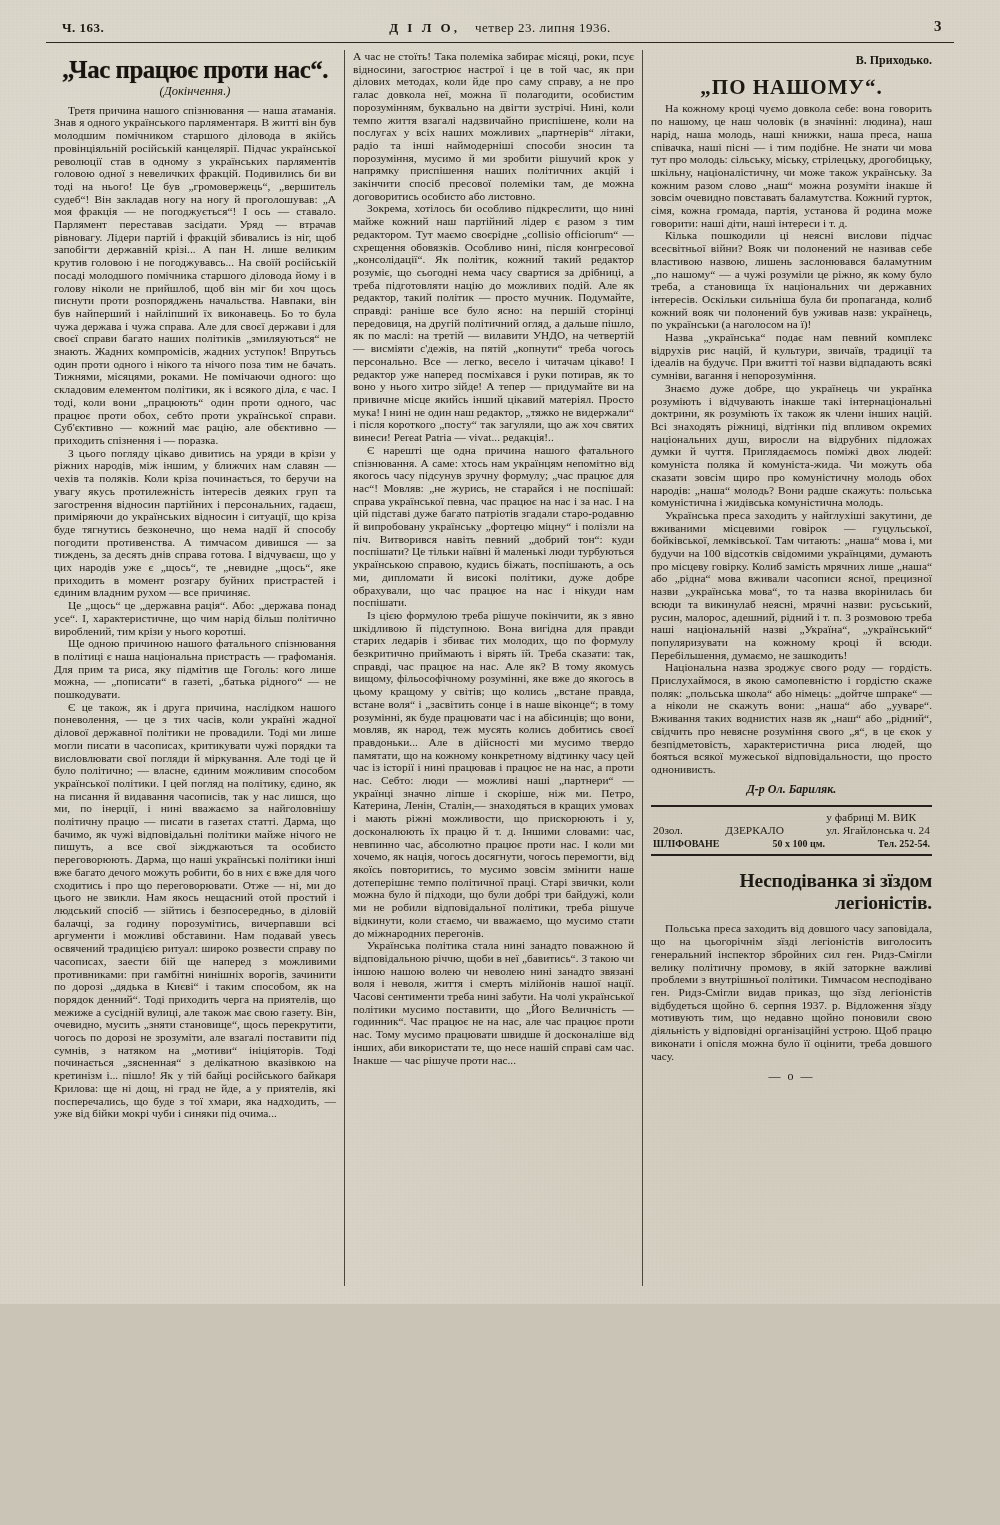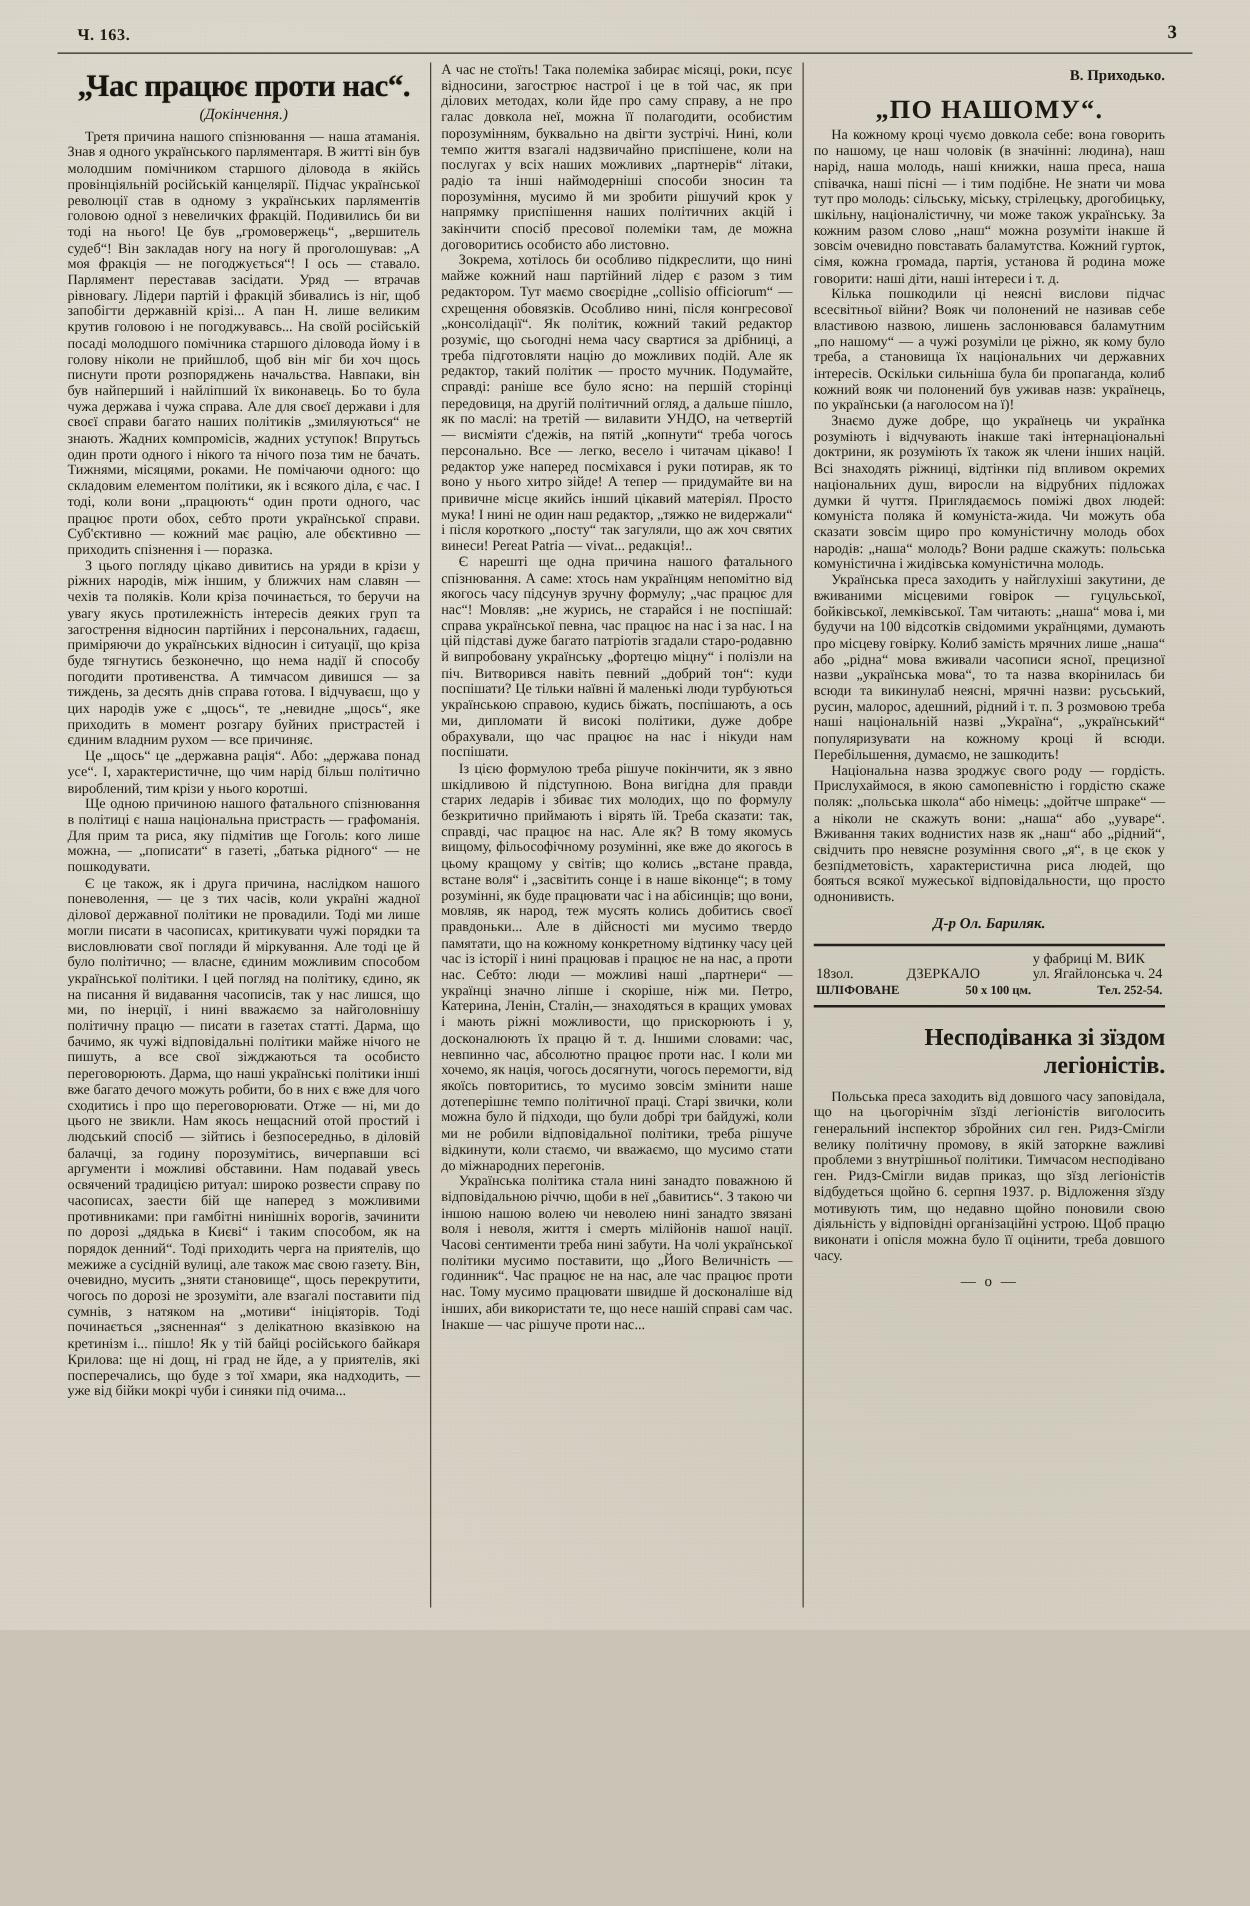--- a/index.html
+++ b/index.html
@@ -177,20 +177,25 @@
   }
 </style>
 </head>
 <body>
 
 <div class="page">
   <div class="grain"></div>
 
   <div class="masthead">
     <span class="left">Ч. 163.</span>
+    <span class="center">
+      <span class="nameplate">Д І Л О,</span>
+      &nbsp;&nbsp;
+      <span>четвер 23. липня 1936.</span>
+    </span>
     <span class="right">3</span>
   </div>
   <div class="rule-top"></div>
 
   <div class="columns">
 
     <div class="col">
       <div class="col-inner">
         <div class="headline-main">„Час працює проти нас“.</div>
         <div class="subhead">(Докінчення.)</div>
@@ -212,31 +217,32 @@
       </div>
     </div>
 
     <div class="col">
       <div class="col-inner">
         <div class="byline">В. Приходько.</div>
 
         <div class="sect-head">„ПО НАШОМУ“.</div>
         <p>На кожному кроці чуємо довкола себе: вона говорить по нашому, це наш чоловік (в значінні: людина), наш нарід, наша молодь, наші книжки, наша преса, наша співачка, наші пісні — і тим подібне. Не знати чи мова тут про молодь: сільську, міську, стрілецьку, дрогобицьку, шкільну, націоналістичну, чи може також українську. За кожним разом слово „наш“ можна розуміти інакше й зовсім очевидно повставать баламутства. Кожний гурток, сімя, кожна громада, партія, установа й родина може говорити: наші діти, наші інтереси і т. д.</p>
         <p>Кілька пошкодили ці неясні вислови підчас всесвітньої війни? Вояк чи полонений не називав себе властивою назвою, лишень заслонювався баламутним „по нашому“ — а чужі розуміли це ріжно, як кому було треба, а становища їх національних чи державних інтересів. Оскільки сильніша була би пропаганда, колиб кожний вояк чи полонений був уживав назв: українець, по українськи (а наголосом на ї)!</p>
+        <p>Назва „українська“ подає нам певний комплекс відрухів рис націй, й культури, звичаїв, традиції та ідеалів на будучє. При вжитті тої назви відпадають всякі сумніви, вагання і непорозуміння.</p>
         <p>Знаємо дуже добре, що українець чи українка розуміють і відчувають інакше такі інтернаціональні доктрини, як розуміють їх також як члени інших націй. Всі знаходять ріжниці, відтінки під впливом окремих національних душ, виросли на відрубних підложах думки й чуття. Приглядаємось поміжі двох людей: комуніста поляка й комуніста-жида. Чи можуть оба сказати зовсім щиро про комуністичну молодь обох народів: „наша“ молодь? Вони радше скажуть: польська комуністична і жидівська комуністична молодь.</p>
         <p>Українська преса заходить у найглухіші закутини, де вживаними місцевими говірок — гуцульської, бойківської, лемківської. Там читають: „наша“ мова і, ми будучи на 100 відсотків свідомими українцями, думають про місцеву говірку. Колиб замість мрячних лише „наша“ або „рідна“ мова вживали часописи ясної, прецизної назви „українська мова“, то та назва вкорінилась би всюди та викинулаб неясні, мрячні назви: русьський, русин, малорос, адешний, рідний і т. п. З розмовою треба наші національній назві „Україна“, „український“ популяризувати на кожному кроці й всюди. Перебільшення, думаємо, не зашкодить!</p>
         <p>Національна назва зроджує свого роду — гордість. Прислухаймося, в якою самопевністю і гордістю скаже поляк: „польська школа“ або німець: „дойтче шпраке“ — а ніколи не скажуть вони: „наша“ або „ууваре“. Вживання таких воднистих назв як „наш“ або „рідний“, свідчить про невясне розуміння свого „я“, в це єкок у безпідметовість, характеристична риса людей, що бояться всякої мужеської відповідальности, що просто однонивисть.</p>
         <p></p>
         <div class="sig">Д-р Ол. Бариляк.</div>
 
         <div class="ad-wrap">
           <div class="ad-box">
             <div class="ad-row1">
               <span class="big-num">
-                <span>18</span><span class="sup">зол.</span>
+                <span>20</span><span class="sup">зол.</span>
               </span>
               <span class="brand">ДЗЕРКАЛО</span>
               <span class="addr">
                 <span>у фабриці М. ВИК</span><br>
                 <span>ул. Ягайлонська ч. 24</span>
               </span>
             </div>
             <div class="ad-row2">
               <span>ШЛІФОВАНЕ</span>
               <span>50 x 100 цм.</span>

